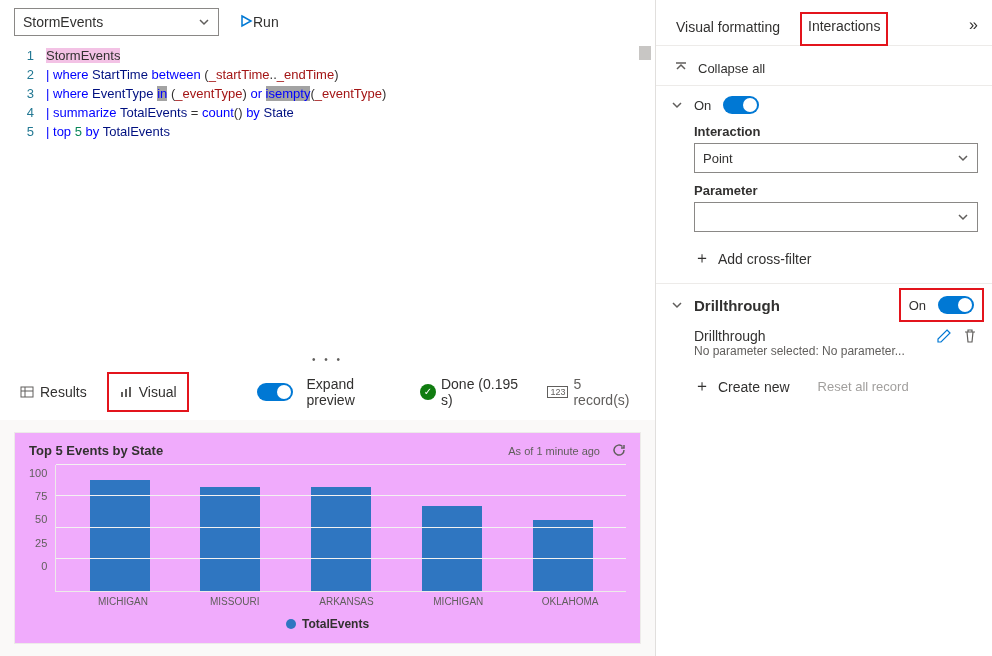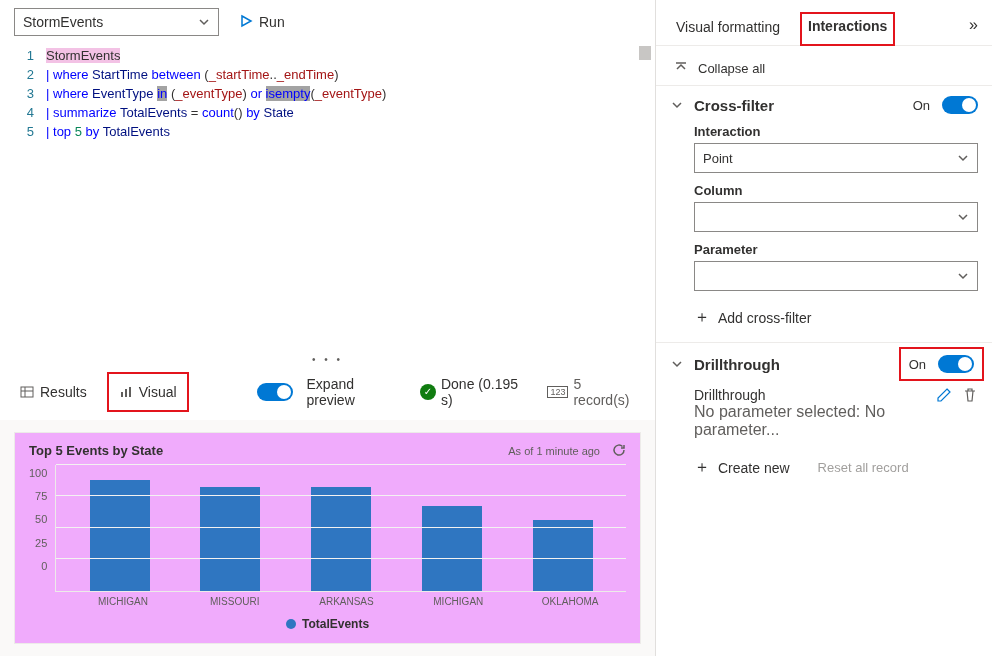--- a/index.html
+++ b/index.html
@@ -4,21 +4,21 @@
 <style>
 * { box-sizing: border-box; margin: 0; padding: 0; font-family: "Segoe UI", Arial, sans-serif; }
 body { width: 992px; height: 656px; display: flex; background: #fff; color: #323130; overflow: hidden; }
 
 .left-panel { width: 656px; display: flex; flex-direction: column; border-right: 1px solid #e1dfdd; }
 .right-panel { flex: 1; display: flex; flex-direction: column; padding: 8px 0 0 0; }
 
 
 .top-bar { display: flex; align-items: center; gap: 12px; padding: 8px 14px 4px 14px; }
 .db-select { display: flex; align-items: center; justify-content: space-between; border: 1px solid #8a8886; padding: 4px 8px; width: 205px; height: 28px; font-size: 14px; cursor: pointer; }
-.run-btn { display: flex; align-items: center; gap: 6px; font-size: 14px; color: #323130; cursor: pointer; padding: 4px 8px; }
+.run-btn { display: flex; align-items: center; font-size: 14px; color: #323130; cursor: pointer; padding: 4px 8px; }
 .run-icon svg { width: 14px; height: 14px; stroke: #0078d4; fill: none; stroke-width: 1.5; }
 
 
 .editor { flex: 0 0 auto; display: flex; font-family: Consolas, monospace; font-size: 13px; padding: 6px 4px 0 4px; position: relative; }
 .gutter { width: 42px; text-align: right; color: #237893; padding-right: 12px; line-height: 19px; }
 .code { flex: 1; line-height: 19px; white-space: pre; }
 .code .op { color: #0000ff; }
 .code .kw { color: #0000ff; }
 .code .fn { color: #0000ff; }
 .code .id { color: #001080; }
@@ -57,21 +57,21 @@
 .bar-group { display: flex; flex-direction: column; align-items: center; flex: 1; height: 100%; justify-content: flex-end; }
 .bar { width: 60px; background: #2f76c1; }
 .x-labels { display: flex; justify-content: space-around; padding-left: 38px; font-size: 10px; color: #605e5c; margin-top: 4px; }
 .x-labels span { flex: 1; text-align: center; }
 .legend { display: flex; justify-content: center; align-items: center; gap: 6px; margin-top: 10px; font-size: 12px; font-weight: 600; }
 .legend-dot { width: 10px; height: 10px; border-radius: 50%; background: #2f76c1; }
 
 
 .rp-tabs { display: flex; align-items: center; gap: 18px; padding: 4px 14px 0 18px; border-bottom: 1px solid #edebe9; position: relative; }
 .rp-tab { padding: 6px 2px 10px 2px; font-size: 14px; cursor: pointer; }
-.rp-tab.active { font-weight: 700; border-bottom: 2px solid #0078d4; margin-bottom: -1px; }
+.rp-tab.active { font-weight: 400; border-bottom: 2px solid #0078d4; margin-bottom: -1px; }
 .rp-tab.highlight { outline: 2px solid #e3141c; outline-offset: -2px; padding-left: 8px; padding-right: 8px; }
 .rp-more { margin-left: auto; font-size: 16px; cursor: pointer; padding-bottom: 8px; }
 
 .collapse-all { display: flex; align-items: center; gap: 10px; padding: 14px 18px 8px 18px; font-size: 13px; cursor: pointer; }
 .collapse-icon svg { width: 14px; height: 14px; stroke: #605e5c; fill: none; stroke-width: 1.5; }
 
 .section { border-top: 1px solid #edebe9; padding: 10px 14px 14px 14px; }
 .sec-head { display: flex; align-items: center; gap: 10px; }
 .chevron { width: 14px; height: 14px; cursor: pointer; }
 .sec-title { font-size: 15px; font-weight: 600; flex: 1; }
@@ -82,21 +82,21 @@
 .field { margin-top: 10px; padding-left: 24px; }
 .field-label { font-size: 13px; font-weight: 600; margin-bottom: 4px; }
 .select { border: 1px solid #8a8886; height: 30px; display: flex; align-items: center; justify-content: space-between; padding: 0 8px; font-size: 13px; cursor: pointer; background: #fff; }
 
 .add-link { display: flex; align-items: center; gap: 8px; margin-top: 16px; padding-left: 24px; font-size: 14px; cursor: pointer; }
 .plus { color: #323130; font-size: 16px; }
 
 .drill-item { margin-top: 12px; padding-left: 24px; display: flex; align-items: flex-start; gap: 8px; }
 .drill-text { flex: 1; }
 .drill-title { font-size: 14px; }
-.drill-sub { font-size: 16px; color: #605e5c; }
+.drill-sub { font-size: 12px; color: #605e5c; }
 .drill-actions { display: flex; gap: 10px; }
 .action-icon { cursor: pointer; color: #0078d4; }
 .action-icon.del { color: #605e5c; }
 
 .drill-footer { display: flex; gap: 28px; align-items: center; margin-top: 18px; padding-left: 24px; }
 .create-new { display: flex; align-items: center; gap: 8px; font-size: 14px; cursor: pointer; }
 .reset { font-size: 13px; color: #a19f9d; cursor: pointer; }
 
 svg.chev { stroke: #605e5c; fill: none; stroke-width: 1.5; }
 </style>
@@ -236,45 +236,35 @@
           <path d="M3 9l4-4 4 4M2 3h10"></path>
         </svg></span>
     <span>Collapse all</span>
   </div>
 
   <div class="section">
     <div class="sec-head">
       <svg class="chevron chev" viewBox="0 0 14 14">
           <path d="M3 5l4 4 4-4"></path>
         </svg>
-      <span class="sec-title">Cross-filter</span>
       <div class="toggle-box">
         <span class="on-label">On</span>
         <div class="toggle"></div>
       </div>
     </div>
     <div class="field">
       <div class="field-label">Interaction</div>
       <div class="select">
         <span>Point</span>
         <svg class="chev" width="12" height="12" viewBox="0 0 12 12">
             <path d="M2 4l4 4 4-4"></path>
           </svg>
       </div>
     </div>
     <div class="field">
-      <div class="field-label">Column</div>
-      <div class="select">
-        <span></span>
-        <svg class="chev" width="12" height="12" viewBox="0 0 12 12">
-            <path d="M2 4l4 4 4-4"></path>
-          </svg>
-      </div>
-    </div>
-    <div class="field">
       <div class="field-label">Parameter</div>
       <div class="select">
         <span></span>
         <svg class="chev" width="12" height="12" viewBox="0 0 12 12">
             <path d="M2 4l4 4 4-4"></path>
           </svg>
       </div>
     </div>
     <div class="add-link">
       <span class="plus">＋</span>

